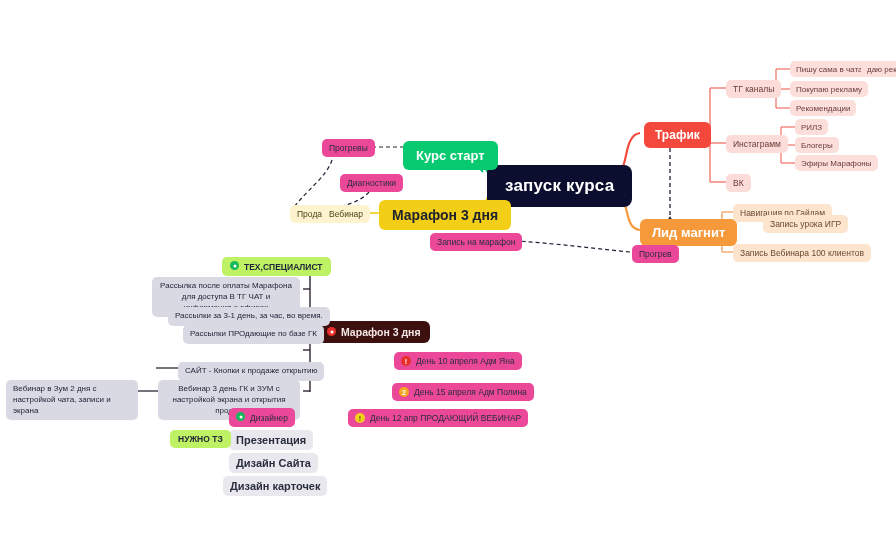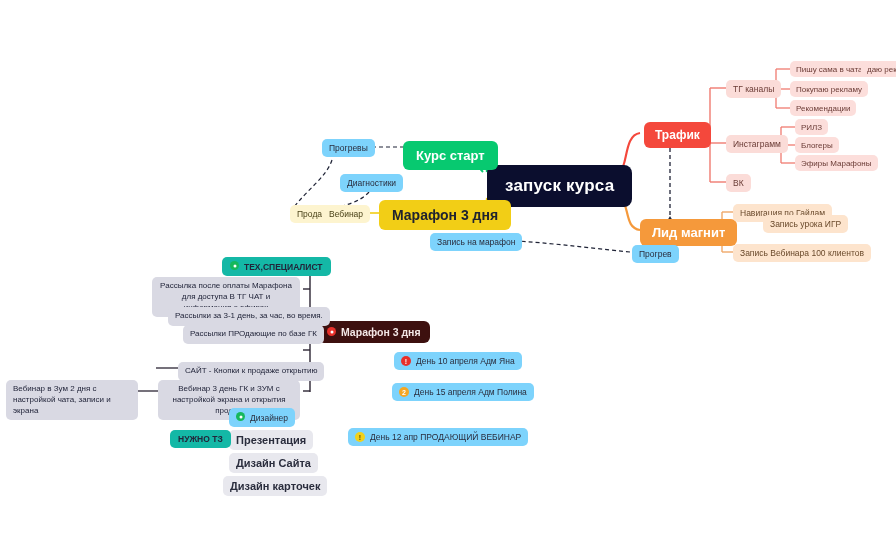--- a/index.html
+++ b/index.html
@@ -23,24 +23,24 @@
   .n-orange{background:#f5993b;color:#ffffff;font-size:13px;font-weight:700;padding:6px 12px;}
   .n-darkred{background:#3d100f;color:#f3e7e6;font-size:10.5px;font-weight:700;padding:5px 9px;}
 
   
   .n-pink{background:#fbdcd8;color:#6a3b35;font-size:8.5px;padding:4px 7px;border-radius:5px;}
   .n-pink2{background:#fcdedb;color:#6a3b35;font-size:8px;padding:3.5px 6px;border-radius:5px;}
   
   .n-peach{background:#fde4cd;color:#6a4a2c;font-size:8.5px;padding:4px 7px;border-radius:5px;}
 
   
-  .n-grey{background:#7dd3fc;color:#2a2d3d;font-size:8.5px;padding:4px 7px;border-radius:5px;}
+  .n-grey{background:#ec4899;color:#2a2d3d;font-size:8.5px;padding:4px 7px;border-radius:5px;}
   .n-greyb{background:#e8e8ee;color:#2a2d3d;font-size:11px;font-weight:700;padding:4px 7px;border-radius:5px;}
   .n-lav{background:#d9d9e3;color:#22253a;font-size:8px;padding:4px 7px;border-radius:5px;line-height:1.35;}
-  .n-lavb{background:#14b8a6;color:#22253a;font-size:8.5px;font-weight:700;padding:4px 8px;border-radius:5px;}
+  .n-lavb{background:#bef264;color:#22253a;font-size:8.5px;font-weight:700;padding:4px 8px;border-radius:5px;}
   .n-cream{background:#fdf4cf;color:#4b4319;font-size:8.5px;padding:4px 7px;border-radius:5px;}
 
   .ico{display:inline-block;flex:0 0 auto;margin-right:5px;}
   .dot{width:9px;height:9px;border-radius:50%;display:inline-block;position:relative;}
   .dot::after{content:"";position:absolute;left:50%;top:50%;transform:translate(-50%,-50%);
               width:3px;height:3px;border-radius:50%;background:#fff;}
   .dot-green{background:#16b85c;}
   .dot-star{background:#e8302a;}
   .pmark{width:10px;height:10px;border-radius:50%;color:#fff;font-size:7px;font-weight:700;
          display:flex;align-items:center;justify-content:center;line-height:1;}
@@ -247,21 +247,21 @@
       <span class="pmark" style="background:#e8302a;">!</span>
     </span>
     <span class="txt">День 10 апреля Адм Яна</span>
   </div>
   <div class="node n-grey" style="left:392px;top:383px;">
     <span class="ico">
       <span class="pmark" style="background:#f5a623;">2</span>
     </span>
     <span class="txt">День 15 апреля Адм Полина</span>
   </div>
-  <div class="node n-grey" style="left:348px;top:409px;margin-top:19px;">
+  <div class="node n-grey" style="left:348px;top:409px;">
     <span class="ico">
       <span class="pmark" style="background:#f2d11a;color:#584b06;">!</span>
     </span>
     <span class="txt">День 12 апр ПРОДАЮЩИЙ ВЕБИНАР</span>
   </div>
 
   <div class="node n-grey" style="left:229px;top:408px;">
     <span class="ico">
       <span class="dot dot-green"></span>
     </span>

